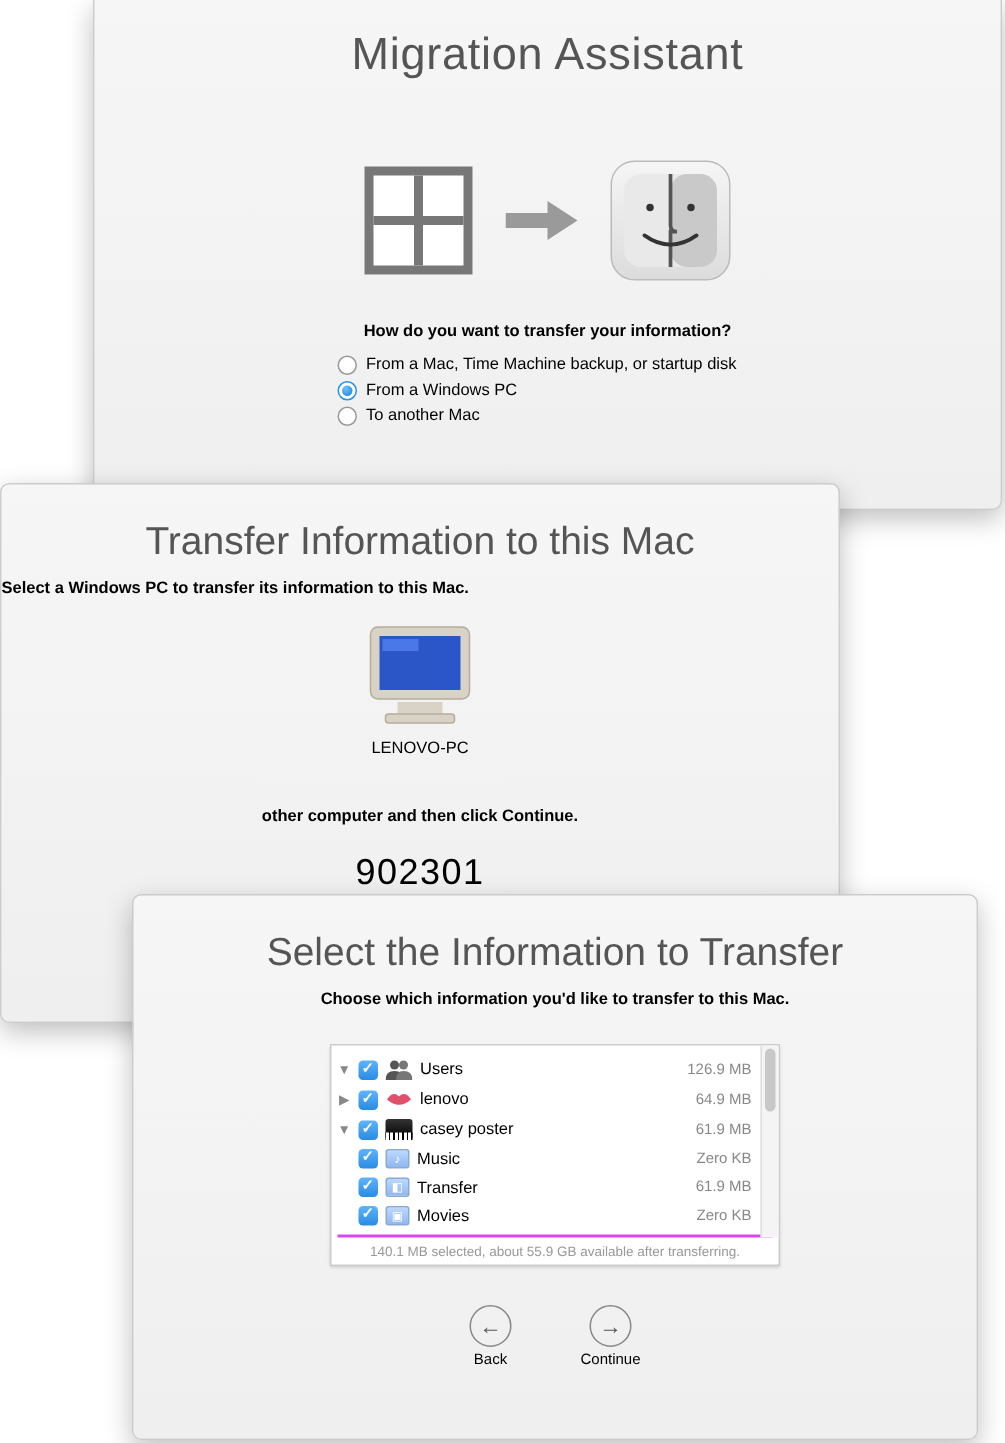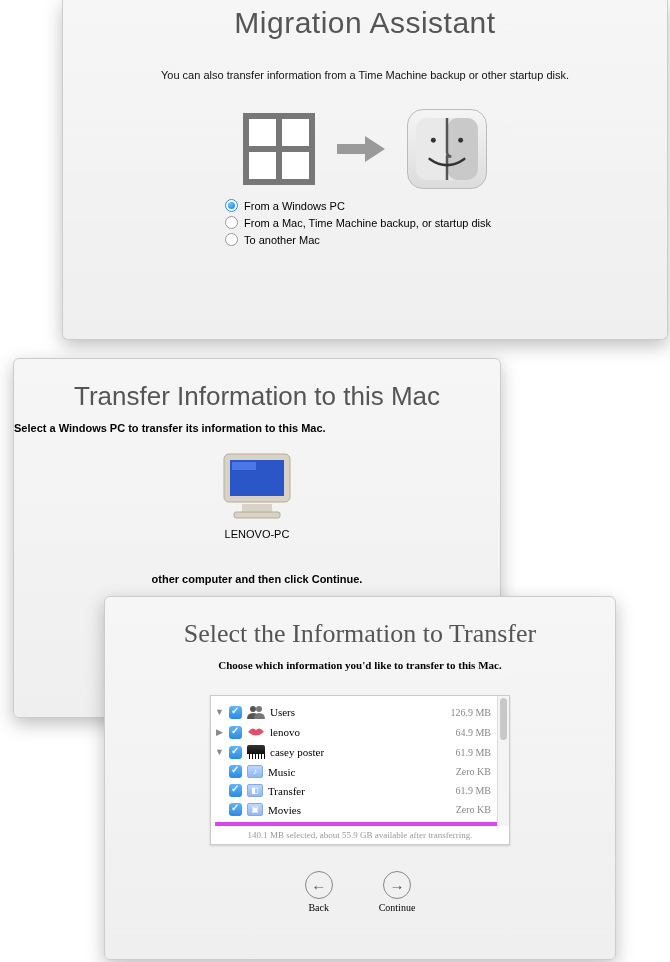--- a/index.html
+++ b/index.html
@@ -14,51 +14,51 @@
   }
   .panel {
     position: absolute;
     background: linear-gradient(#f6f6f6,#efefef);
     border: 1px solid #ccc;
     box-shadow: 0 6px 18px rgba(0,0,0,.25);
     border-radius: 6px;
   }
   
   #p1 { left: 62px; top: 0; width: 606px; height: 340px; border-top-left-radius:0; border-top-right-radius:0; border-top:none;}
-  #p1 .title { text-align:center; font-size: 30px; font-weight: 300; color:#555; margin-top:6px; letter-spacing:.5px;}
+  #p1 .title { text-align:center; font-size: 30px; font-weight: 300; color:#555; margin-top:20px; letter-spacing:.5px;}
   #p1 .sub { text-align:center; font-size:11px; color:#111; margin-top:10px; line-height:1.5; font-weight:500;}
   #p1 .graphic { display:flex; justify-content:center; align-items:center; gap:22px; margin-top:26px;}
   #p1 .prompt { text-align:center; font-size:11px; font-weight:700; margin-top:28px;}
   #p1 .radios { width:280px; margin:8px auto 0; font-size:11px;}
   #p1 .radio-row { display:flex; align-items:center; gap:6px; padding:2px 0;}
   .radio-dot { width:13px; height:13px; border-radius:50%; border:1px solid #999; background:#fff; display:inline-block; position:relative;}
   .radio-dot.sel { border-color:#2b8fe6;}
   .radio-dot.sel::after { content:""; position:absolute; inset:2px; border-radius:50%; background: radial-gradient(circle at 35% 30%, #6bc3ff, #1a7ed6);}
   
-  #p2 { left: 13px; top: 322px; width: 488px; height: 360px; margin-top: 36px; }
+  #p2 { left: 0; top: 322px; width: 560px; height: 360px; }
   #p2 .title { text-align:center; font-size:26px; font-weight:300; color:#555; margin-top:22px;}
   #p2 .sub { text-align:left; font-size:11px; font-weight:600; margin-top:10px;}
   #p2 .pc-wrap { text-align:center; margin-top:18px;}
   #p2 .pc-label { font-size:11px; margin-top:2px; font-weight:500;}
   #p2 .note { text-align:center; font-size:11px; font-weight:700; margin-top:14px; line-height:1.5;}
   #p2 .code { text-align:center; font-size:24px; font-weight:400; margin-top:16px; letter-spacing:1px;}
   
-  #p3 { left: 104px; top: 596px; width: 512px; height: 364px; font-family: Liberation Serif, serif;}
+  #p3 { left: 88px; top: 596px; width: 564px; height: 364px;}
   #p3 .title { text-align:center; font-size:26px; font-weight:300; color:#555; margin-top:22px;}
   #p3 .sub { text-align:center; font-size:11px; font-weight:600; margin-top:10px;}
   #p3 .listbox { width:300px; margin:24px auto 0; background:#fff; border:1px solid #ccc; padding:6px 4px 2px; position:relative; box-shadow:0 1px 2px rgba(0,0,0,.15);}
   #p3 .scroll { position:absolute; right:0; top:0; bottom:18px; width:12px; background:#f4f4f4; border-left:1px solid #ddd;}
   #p3 .scroll .thumb { position:absolute; top:2px; left:2px; right:2px; height:42px; background:#c8c8c8; border-radius:4px;}
   #p3 .row { display:flex; align-items:center; font-size:11px; padding:3px 14px 3px 0; gap:5px;}
   #p3 .row .label { flex:1; white-space:nowrap; overflow:hidden;}
   #p3 .row .size { color:#888; font-size:10px;}
   #p3 .disclose { width:9px; font-size:9px; color:#888; text-align:center;}
   #p3 .chk { width:13px; height:13px; border-radius:3px; background:linear-gradient(#5eb4ff,#2a8be0); position:relative; flex-shrink:0;}
   #p3 .chk::after { content:"✓"; color:#fff; font-size:10px; font-weight:700; position:absolute; left:2px; top:-1px;}
-  #p3 .summary { font-size:9px; color:#999; text-align:center; padding:4px 0 2px; border-top:4px solid #d946ef; margin-top:3px;}
+  #p3 .summary { font-size:9px; color:#999; text-align:center; padding:4px 0 2px; border-top:2px solid #d946ef; margin-top:3px;}
   #p3 .nav { display:flex; justify-content:center; gap:46px; margin-top:26px;}
   #p3 .nav .btn { text-align:center; cursor:pointer;}
   #p3 .nav .circle { width:28px; height:28px; border-radius:50%; border:1.5px solid #888; display:flex; align-items:center; justify-content:center; margin:0 auto; color:#555; font-size:15px;}
   #p3 .nav .lbl { font-size:10px; margin-top:3px;}
   
   .win-icon { width:72px; height:72px; position:relative;}
   .win-icon .frame { position:absolute; inset:0; border:6px solid #777; background:#fff;}
   .win-icon .frame::before, .win-icon .frame::after { content:""; position:absolute; background:#777;}
   .win-icon .frame::before { left:50%; top:0; bottom:0; width:6px; margin-left:-3px;}
   .win-icon .frame::after { top:50%; left:0; right:0; height:6px; margin-top:-3px;}
@@ -73,21 +73,20 @@
   .piano::after { content:""; position:absolute; bottom:0; left:0; right:0; height:5px; background:repeating-linear-gradient(90deg,#fff 0 2px,#000 2px 3px);}
   .pad0{padding-left:4px}.pad1{padding-left:20px}.pad2{padding-left:36px}
 </style>
 </head>
 <body>
 
 <div id="p1" class="panel">
   <div class="title">Migration Assistant</div>
   <div class="sub">
     <br>
-    <span>You can also transfer information from a Time Machine backup or other startup disk.</span>
   </div>
   <div class="graphic">
     <div class="win-icon">
         <div class="frame"></div>
       </div>
     <div class="arrow-icon">
       <svg width="48" height="30" viewBox="0 0 48 30">
           <path d="M0 10 H28 V2 L48 15 L28 28 V20 H0 Z" fill="#9a9a9a"></path>
         </svg>
     </div>
@@ -95,28 +94,29 @@
       <svg width="62" height="62" viewBox="0 0 100 100">
         <rect x="0" y="0" width="100" height="100" rx="18" fill="#e9e9e9"></rect>
         <rect x="50" y="0" width="50" height="100" rx="18" fill="#c9c9c9"></rect>
         <path d="M50 0 V55 Q50 62 57 62 H50 V100" stroke="#555" stroke-width="4" fill="none"></path>
         <circle cx="28" cy="36" r="4" fill="#333"></circle>
         <circle cx="72" cy="36" r="4" fill="#333"></circle>
         <path d="M22 66 Q50 86 78 66" stroke="#333" stroke-width="4" fill="none" stroke-linecap="round"></path>
       </svg>
     </div>
   </div>
+  <div class="prompt">How do you want to transfer your information?</div>
   <div class="radios">
+    <div class="radio-row">
+      <span class="radio-dot"></span>
+      <span>From a Mac, Time Machine backup, or startup disk</span>
+    </div>
     <div class="radio-row">
       <span class="radio-dot sel"></span>
       <span>From a Windows PC</span>
-    </div>
-    <div class="radio-row">
-      <span class="radio-dot"></span>
-      <span>From a Mac, Time Machine backup, or startup disk</span>
     </div>
     <div class="radio-row">
       <span class="radio-dot"></span>
       <span>To another Mac</span>
     </div>
   </div>
 </div>
 
 <div id="p2" class="panel">
   <div class="title">Transfer Information to this Mac</div>

